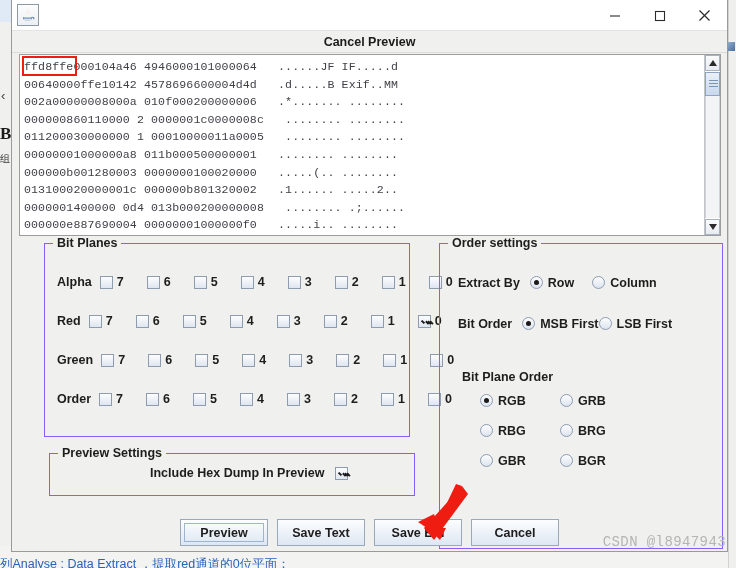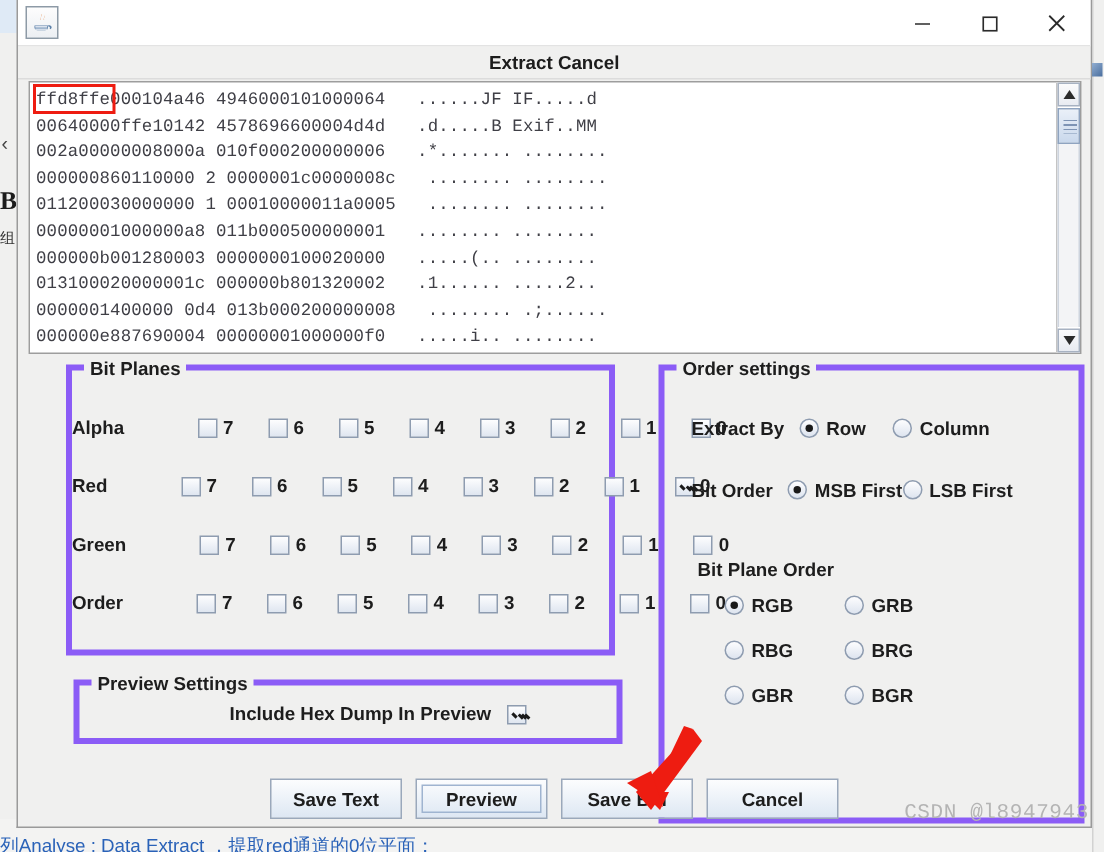--- a/index.html
+++ b/index.html
@@ -162,39 +162,39 @@
     background: repeating-linear-gradient(#7d93b4 0 1px, transparent 1px 3px);
   }
   .sb-track {
     position: absolute; left:0; top:41px; bottom:17px; width:15px;
     background: #f3f4f6; border-left:1px solid #cdd4de; border-right:1px solid #cdd4de;
   }
 
   
   .panel {
     position: absolute;
-    border: 4px solid #8b5cf6;
+    border: 1px solid #8b5cf6;
     background: transparent;
   }
   .panel > .legend {
     position: absolute; top: -8px; left: 8px;
     background: #f0f0ef;
     padding: 0 4px;
     font-size: 12.5px; font-weight: bold; color: #1d1d1d;
   }
 
   #panel-bitplanes { left: 32px; top: 243px; width: 366px; height: 194px; }
   #panel-order     { left: 427px; top: 243px; width: 284px; height: 306px; }
   #panel-preview   { left: 37px; top: 453px; width: 366px; height: 43px; }
 
   
   .bp-row {
-    position: absolute; left: 0; width: 100%;
+    position: absolute; left: 12px; width: 100%;
     height: 24px;
-    display: flex; align-items: center; gap: 41px;
+    display: flex; align-items: center;
   }
   .bp-label {
     width: 76px; text-align: right;
     font-size: 12.5px; font-weight: bold; color: #1d1d1d;
     padding-right: 8px;
   }
   .bp-cells { display: flex; }
   .bp-cell {
     width: 47px;
     display: flex; align-items: center;
@@ -328,21 +328,21 @@
       </div>
       <div class="win-btn">
         <svg width="13" height="13" viewBox="0 0 13 13">
             <line x1="1.5" y1="1.5" x2="11.5" y2="11.5" stroke="#2b2b2b" stroke-width="1.2"></line>
             <line x1="11.5" y1="1.5" x2="1.5" y2="11.5" stroke="#2b2b2b" stroke-width="1.2"></line>
           </svg>
       </div>
     </div>
   </div>
 
-  <div class="dlg-title">Extract Cancel</div>
+  <div class="dlg-title">Cancel Preview</div>
 
   <div class="hex-wrap">
     <div class="hex-inner">
       <div class="hexline">ffd8ffe000104a46 4946000101000064   ......JF IF.....d</div>
       <div class="hexline">00640000ffe10142 4578696600004d4d   .d.....B Exif..MM</div>
       <div class="hexline">002a00000008000a 010f000200000006   .*....... ........</div>
       <div class="hexline">000000860110000 2 0000001c0000008c   ........ ........</div>
       <div class="hexline">011200030000000 1 00010000011a0005   ........ ........</div>
       <div class="hexline">00000001000000a8 011b000500000001   ........ ........</div>
       <div class="hexline">000000b001280003 0000000100020000   .....(.. ........</div>
@@ -581,25 +581,25 @@
   <div class="panel" id="panel-preview">
     <div class="legend">Preview Settings</div>
     <div class="prev-line">
       <span class="prev-label">Include Hex Dump In Preview</span>
       <span class="cbox on"></span>
     </div>
   </div>
 
   <div class="btnbar">
     <div class="btn">
-      <span>Save Text</span>
-    </div>
-    <div class="btn">
       <span>Preview</span>
       <span class="focus-ring"></span>
+    </div>
+    <div class="btn">
+      <span>Save Text</span>
     </div>
     <div class="btn">
       <span>Save Bin</span>
     </div>
     <div class="btn">
       <span>Cancel</span>
     </div>
   </div>
 </div>
 

